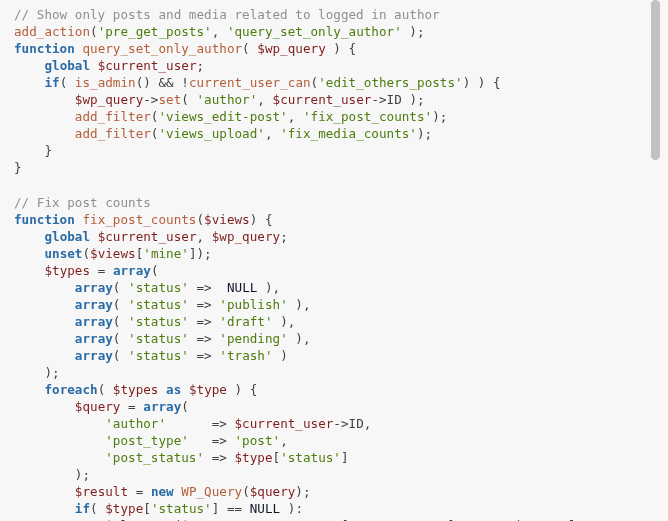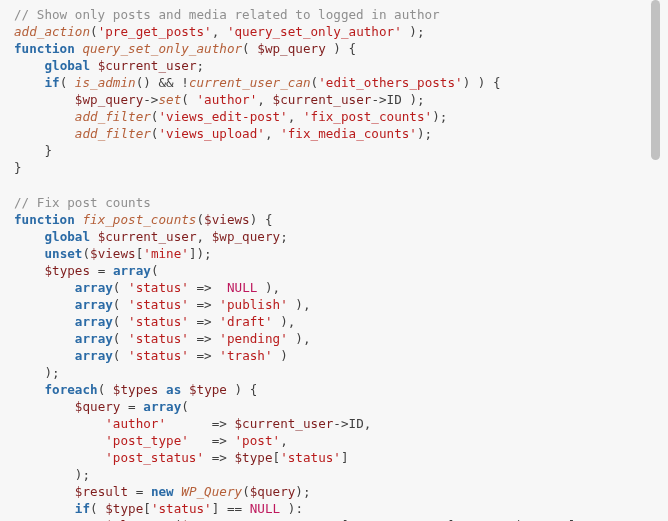--- a/index.html
+++ b/index.html
@@ -35,24 +35,24 @@
     white-space: pre;
     color: #404040;
     letter-spacing: 0.02px;
   }
 
   .ln { display: block; height: 17.05px; }
 
   
   .cmt  { color: #8f8f8f; }
   .kw   { color: #2b6ba6; font-weight: bold; }
-  .fn   { color: #b5603a; font-style: italic; }
-  .str  { color: #b91c1c; }
+  .fn   { color: #b5603a; }
+  .str  { color: #4d7c0f; }
   .var  { color: #7f1d1d; margin-top: 16px; }
-  .cnst { color: #be185d; text-align: center; }
+  .cnst { color: #0f172a; text-align: center; }
   .pun  { color: #3f3f3f; }
   .op   { color: #3f3f3f; }
 
   
   #scrollbar-track {
     position: absolute;
     top: 0;
     right: 8px;
     width: 9px;
     height: 521px;

